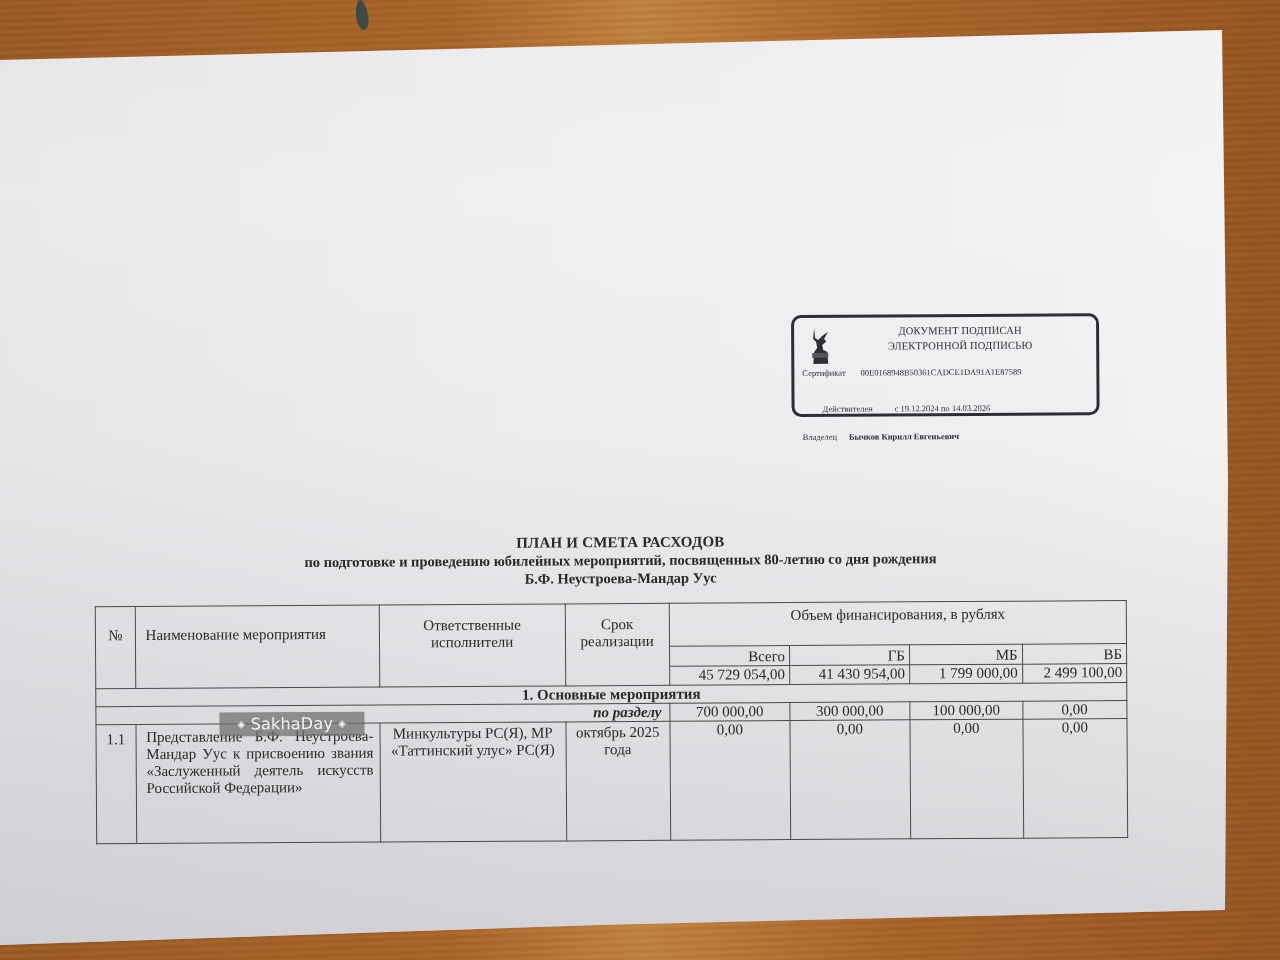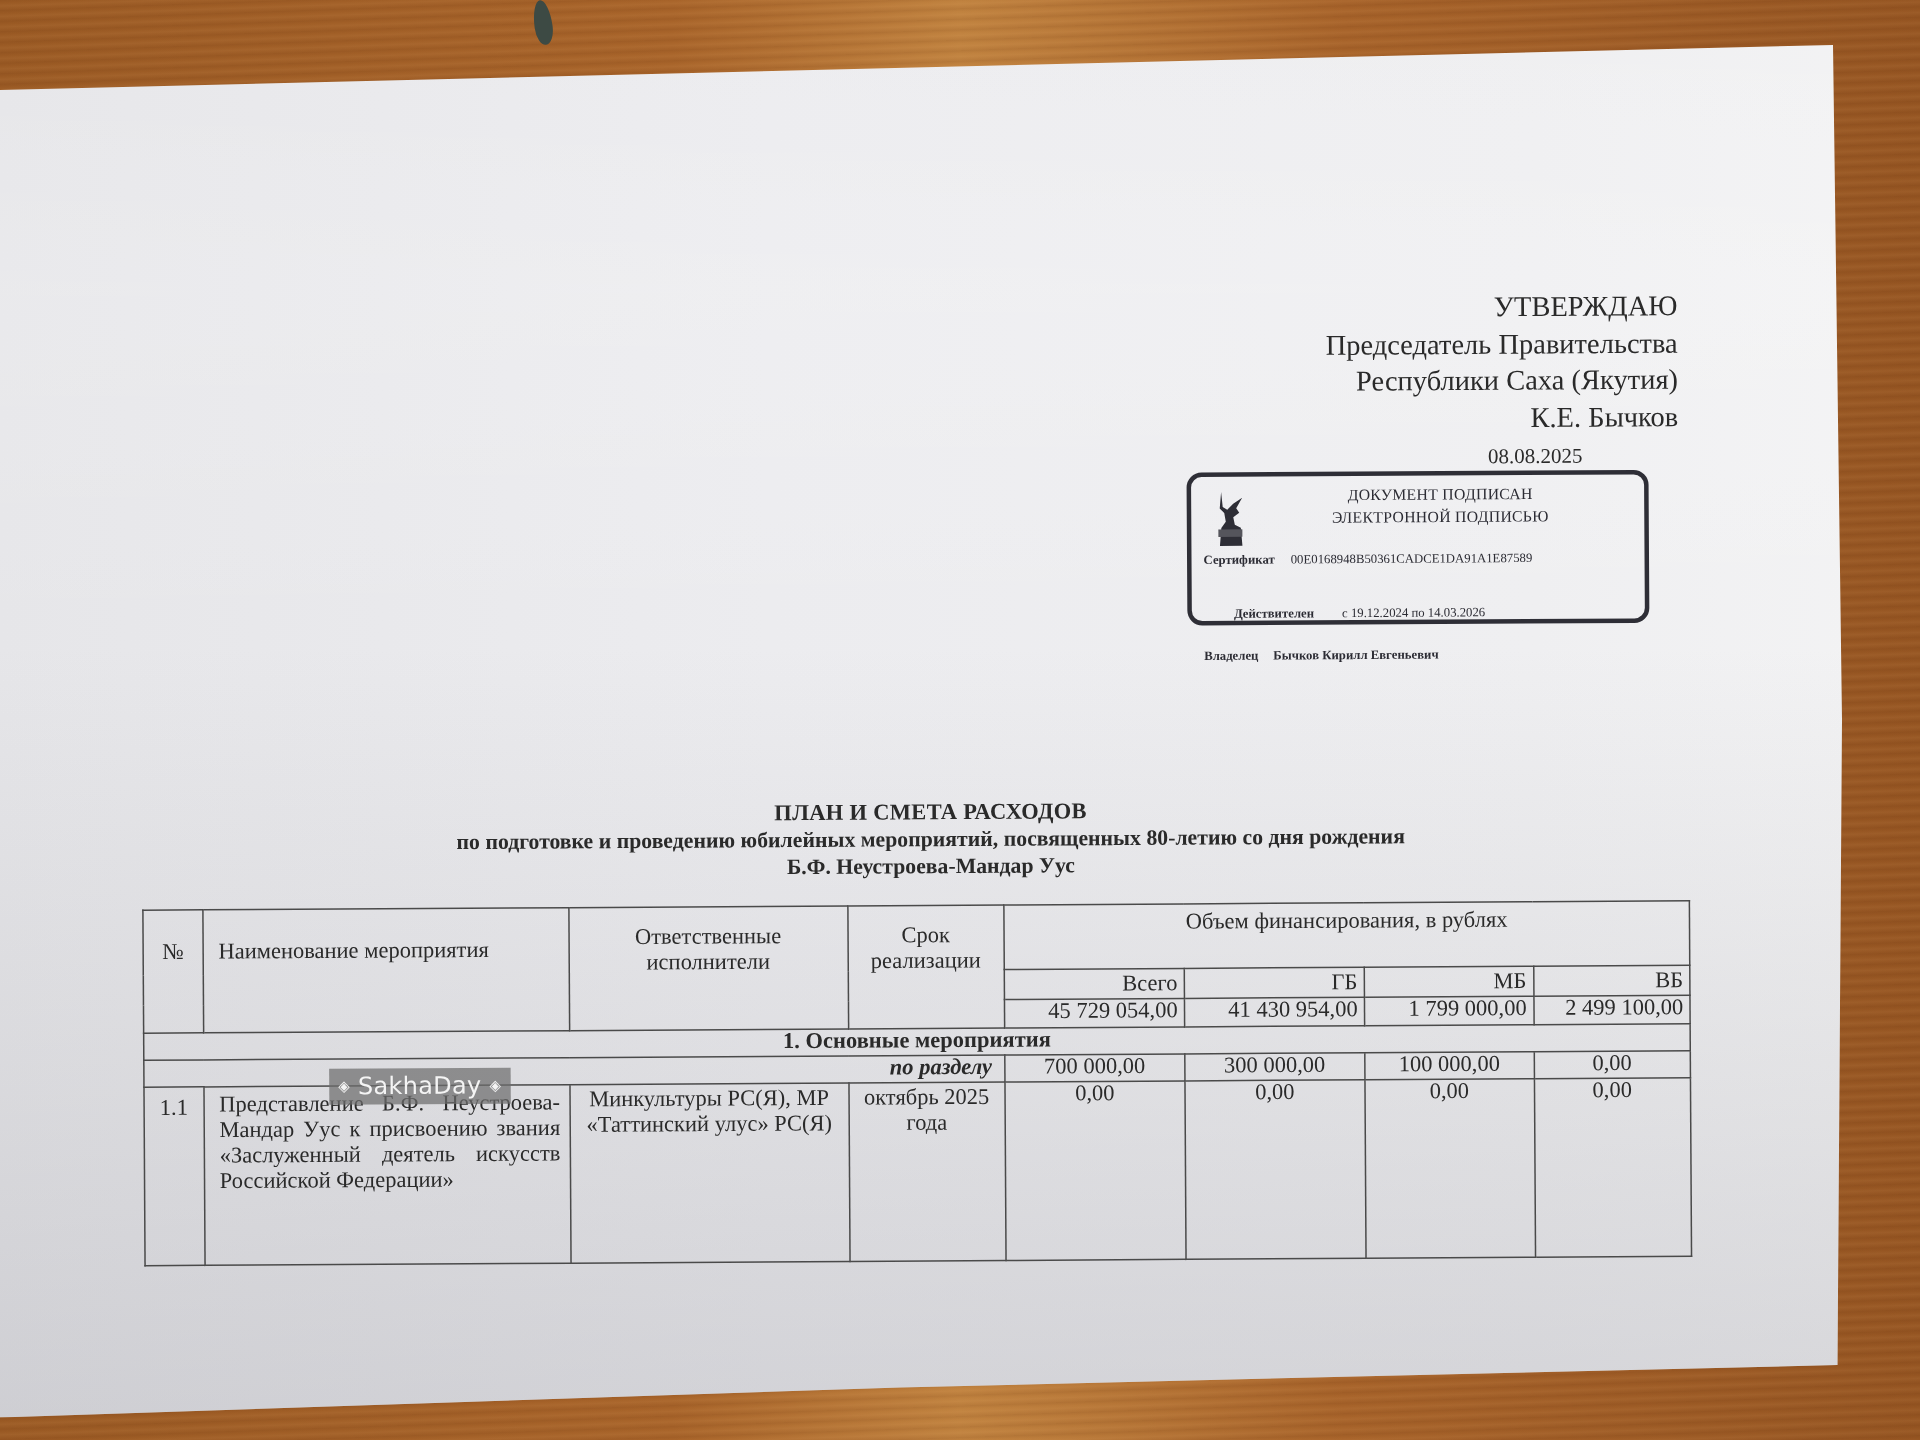--- a/index.html
+++ b/index.html
@@ -93,21 +93,21 @@
       font-size: 10.5px;
       line-height: 15px;
       letter-spacing: 0.2px;
     }
     .stamp .row {
       position: absolute;
       left: 8px;
       font-size: 8.5px;
       white-space: nowrap;
     }
-    .stamp .row .k { display: inline-block; font-weight: bold; }
+    .stamp .row .k { display: inline-block; }
     .stamp .row.cert { top: 50px; }
     .stamp .row.cert .k { width: 56px; }
     .stamp .row.owner { top: 70px; }
     .stamp .row.owner .k { width: 44px; margin-top: 44px; }
     .stamp .row.owner .v { font-weight: bold; }
     .stamp .row.valid { top: 86px; }
     .stamp .row.valid .k { width: 70px; margin-left: 20px; }
 
     
     .plan-title {
@@ -167,21 +167,21 @@
     .budget .item .i-name { text-align: justify; text-align-last: left; padding: 4px 6px 0 10px; }
     .budget .item .i-resp, .budget .item .i-term { text-align: center; padding-top: 2px; }
     .budget .item .i-val { text-align: center; padding-top: 0px; }
 
     
     .watermark {
       position: absolute;
       left: 218px;
       top: 710px;
       height: 24px;
-      padding: 0 6px;
+      padding: 0 18px;
       background: rgba(110,110,110,0.72);
       color: #f4f4f4;
       font-family: "DejaVu Sans", sans-serif;
       font-size: 16px;
       line-height: 24px;
       letter-spacing: 0.2px;
     }
     .watermark .d {
       font-size: 10px;
       vertical-align: 2px;
@@ -190,27 +190,20 @@
 </head>
 <body>
 
 <div class="desk"></div>
 <div class="desk-knot"></div>
 
 <div class="paper"></div>
 
 <div class="content">
 
-  <div class="approve">
-    <div>УТВЕРЖДАЮ</div>
-    <div>Председатель Правительства</div>
-    <div>Республики Саха (Якутия)</div>
-    <div>К.Е. Бычков</div>
-    <div class="date">08.08.2025</div>
-  </div>
 
   <div class="stamp">
     <svg class="emblem" viewBox="0 0 26 40">
       <path d="M6 2 L7 12 L10 14 L14 10 L20 6 L16 13 L18 16 L14 19 L15 24 L19 26 L20 38 L5 38 L6 26 L9 22 L8 16 L5 13 Z" fill="#2e2e36"></path>
       <rect x="4" y="27" width="16" height="5" fill="#55555c"></rect>
     </svg>
     <div class="title">
       <div>ДОКУМЕНТ ПОДПИСАН</div>
       <div>ЭЛЕКТРОННОЙ ПОДПИСЬЮ</div>
     </div>

